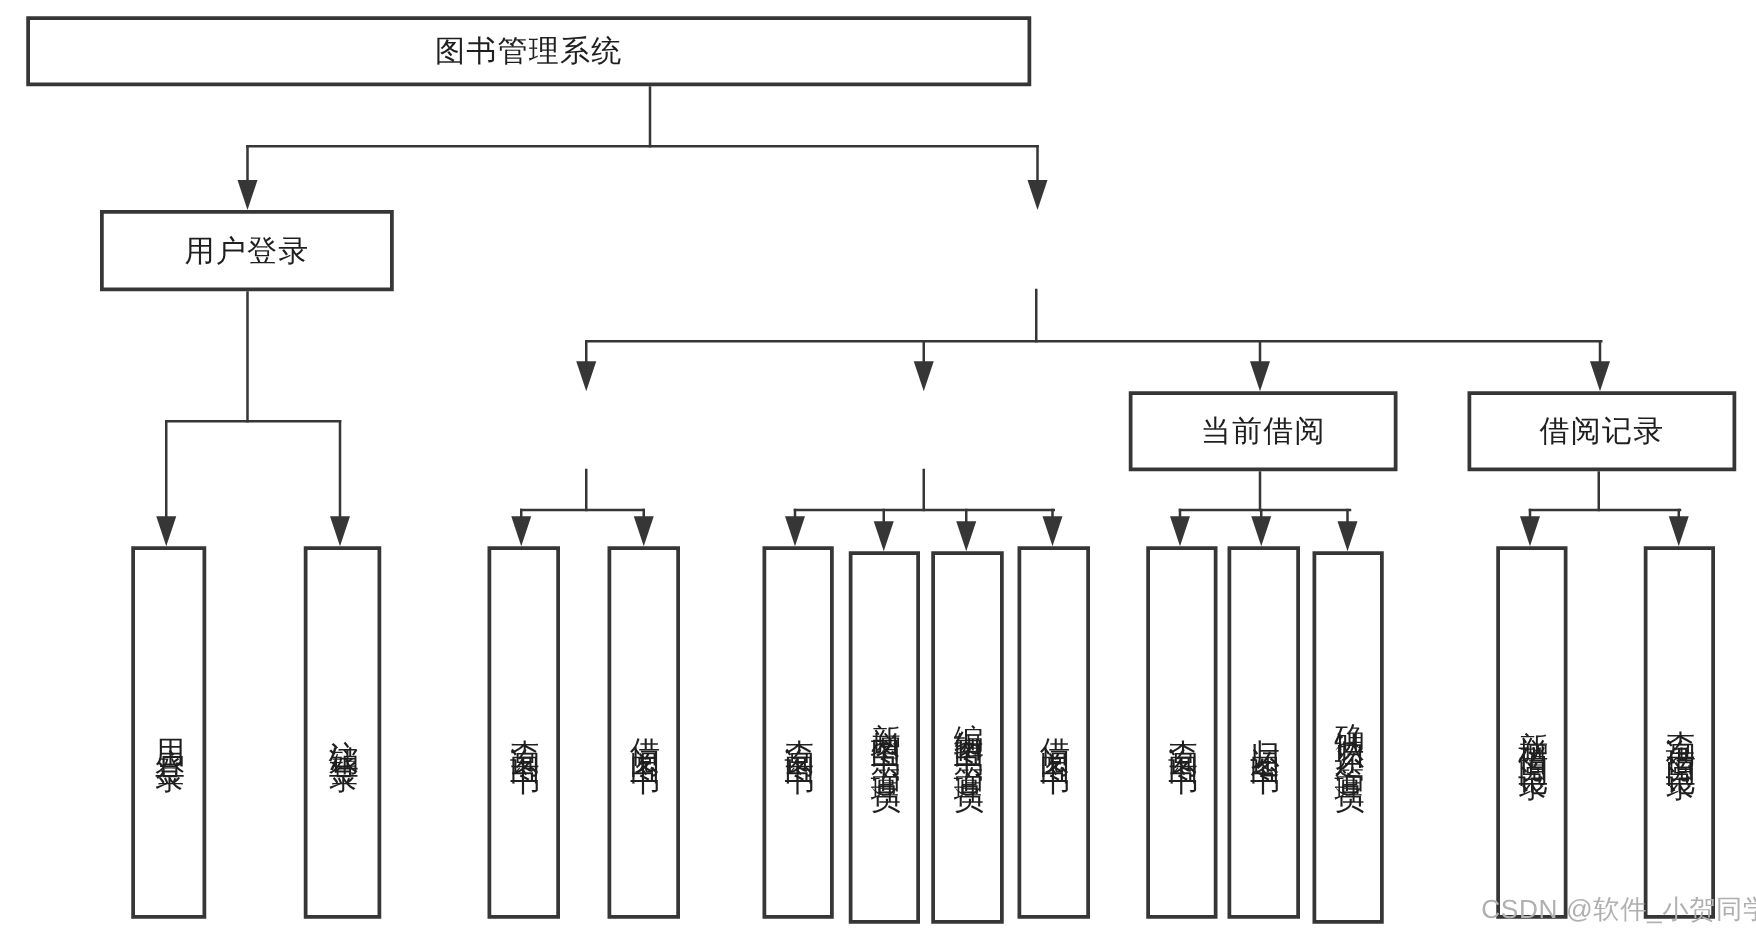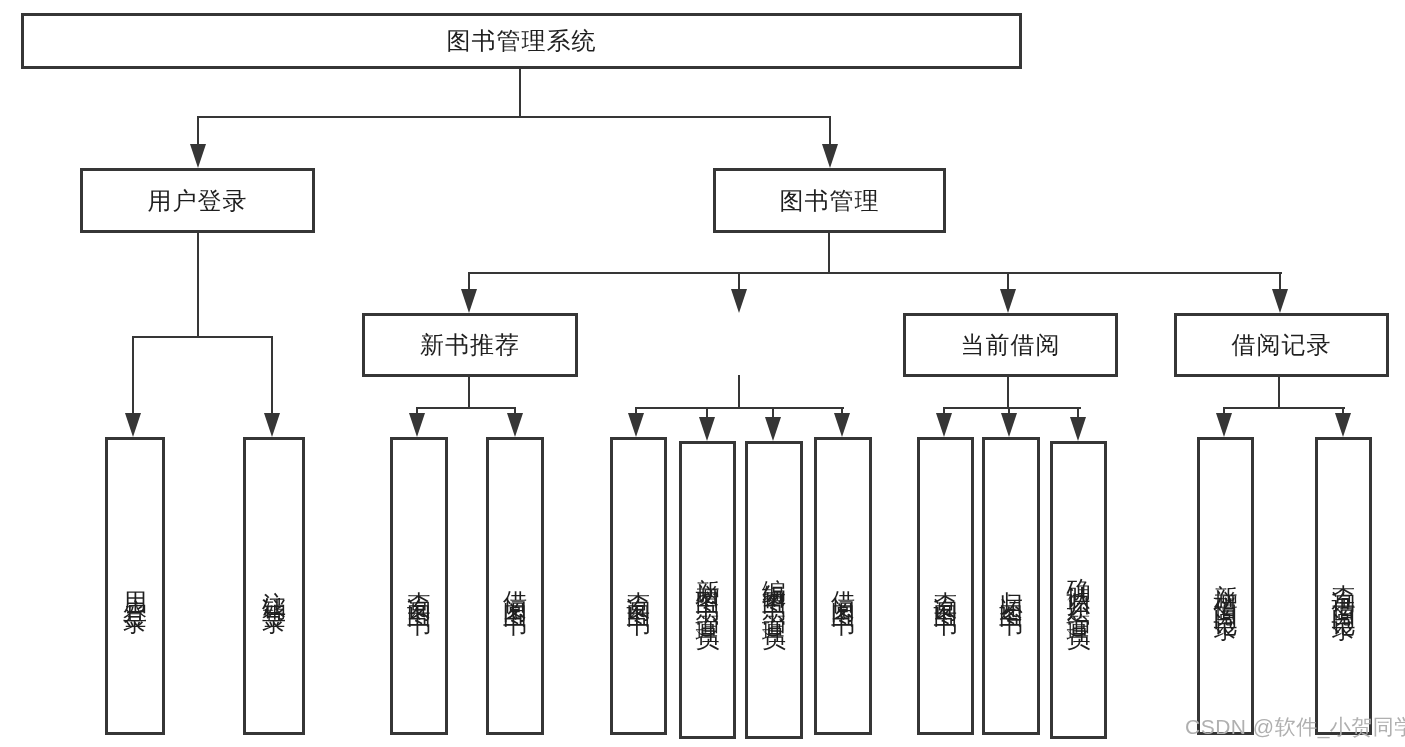--- a/index.html
+++ b/index.html
@@ -90,34 +90,28 @@
     <div class="arrow" style="left:1070px;top:417px"></div>
 
     <div class="line" style="left:1278px;top:375px;width:2px;height:34px"></div>
     <div class="line" style="left:1223px;top:407px;width:122px;height:2px"></div>
     <div class="line" style="left:1223px;top:407px;width:2px;height:10px"></div>
     <div class="arrow" style="left:1216px;top:413px"></div>
     <div class="line" style="left:1342px;top:407px;width:2px;height:10px"></div>
     <div class="arrow" style="left:1335px;top:413px"></div>
   </div>
 
-  <div class="hbox" style="left:21px;top:13px;width:1001px;height:56px">
+  <div class="hbox" style="left:21px;top:13px;width:804px;height:56px">
     <span>图书管理系统</span>
   </div>
 
   <div class="hbox" style="left:80px;top:168px;width:235px;height:65px">
     <span>用户登录</span>
   </div>
-  <div class="hbox" style="left:713px;top:168px;width:233px;height:65px">
-    <span>图书管理</span>
-  </div>
 
-  <div class="hbox" style="left:362px;top:313px;width:216px;height:64px">
-    <span>新书推荐</span>
-  </div>
   <div class="hbox" style="left:1174px;top:313px;width:215px;height:64px">
     <span>借阅记录</span>
   </div>
   <div class="hbox" style="left:903px;top:313px;width:215px;height:64px">
     <span>当前借阅</span>
   </div>
 
   <div class="vbox" style="left:105px;top:437px;width:60px;height:298px">
     <span>用户登录</span>
   </div>

